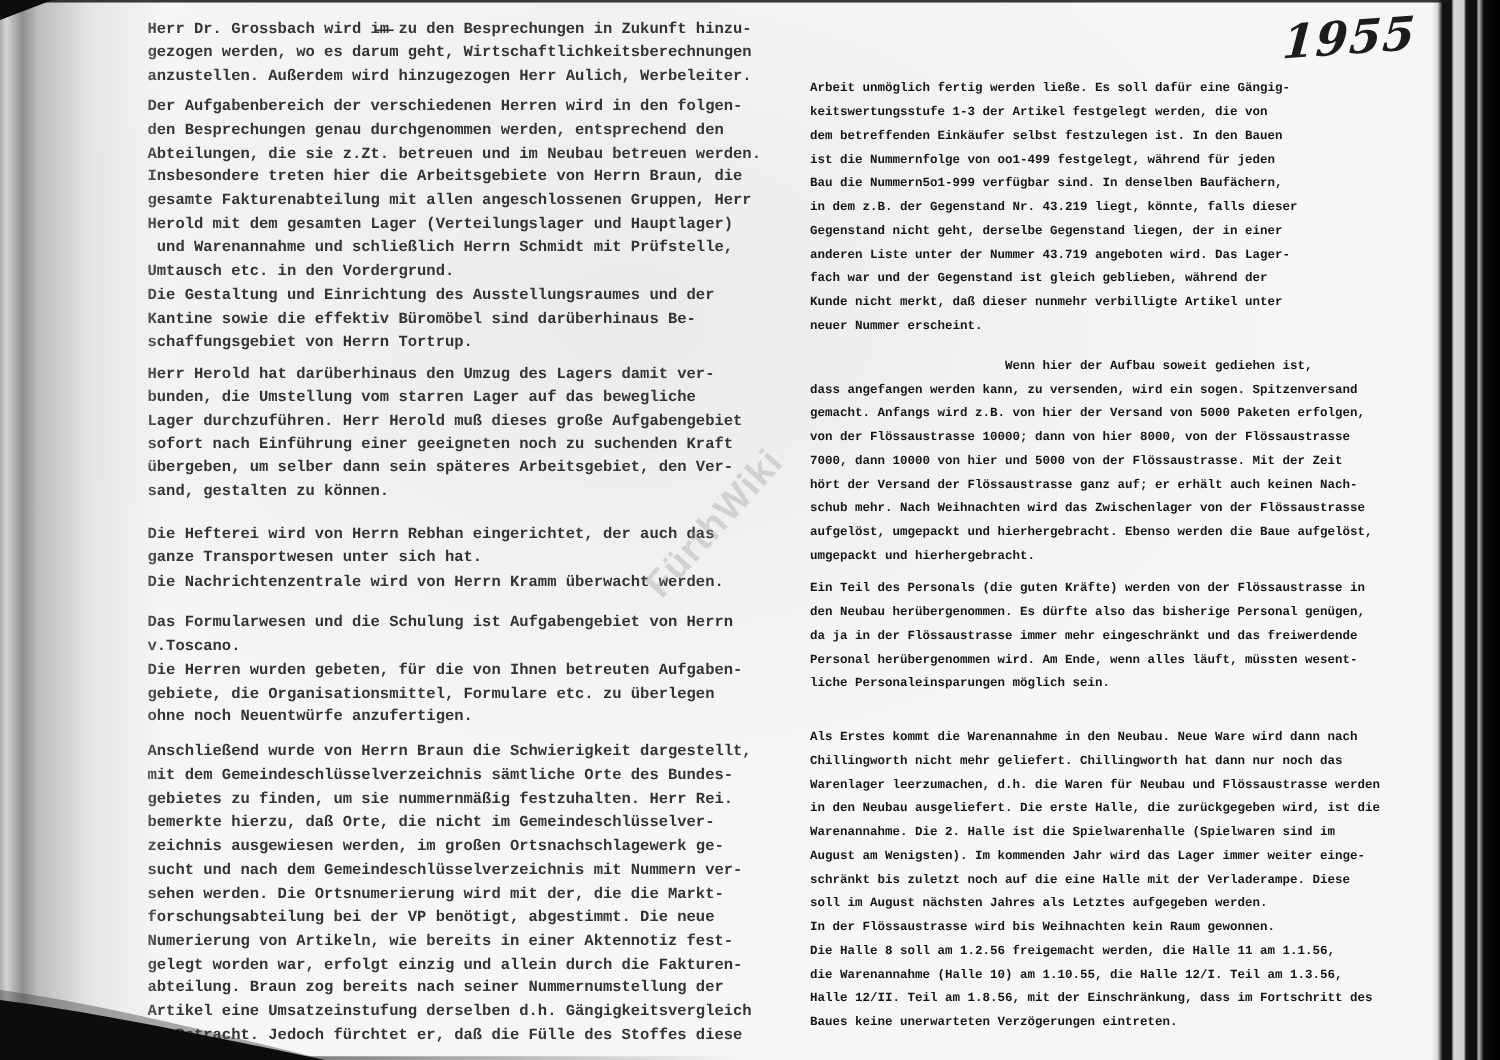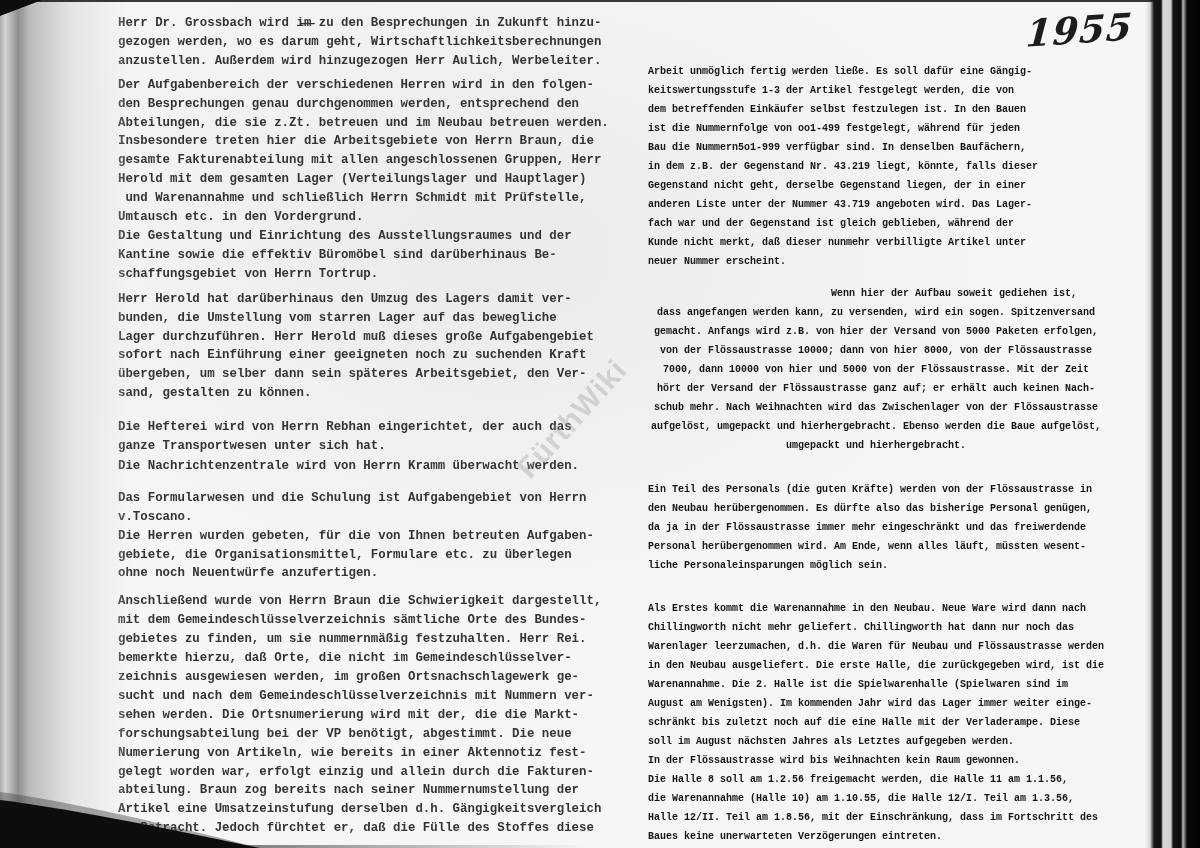--- a/index.html
+++ b/index.html
@@ -42,21 +42,21 @@
   .col-left{left:118px;top:14px;font-size:12.4px;line-height:18.9px;color:#343431;}
   .col-right{left:648px;top:62px;font-size:10px;line-height:19px;color:#161613;}
 
   .col-left  .para:nth-child(1){margin-bottom:5px;}
   .col-left  .para:nth-child(2){margin-bottom:6px;}
   .col-left  .para:nth-child(3){margin-bottom:15px;}
   .col-left  .para:nth-child(4){margin-bottom:1px;}
   .col-left  .para:nth-child(5){margin-bottom:13px;}
   .col-left  .para:nth-child(6){margin-bottom:9px;}
   .col-right .para:nth-child(1){margin-bottom:13px;}
-  .col-right .para:nth-child(2){margin-bottom:25px;text-align:center;}
+  .col-right .para:nth-child(2){margin-bottom:7px;}
   .col-right .para:nth-child(3){margin-bottom:24px;}
 </style>
 </head>
 <body>
 
 <div class="book">
   <div class="shade"></div>
 
   <div class="col col-left">
       <div class="para">Herr Dr. Grossbach wird i̶m̶ zu den Besprechungen in Zukunft hinzu-

